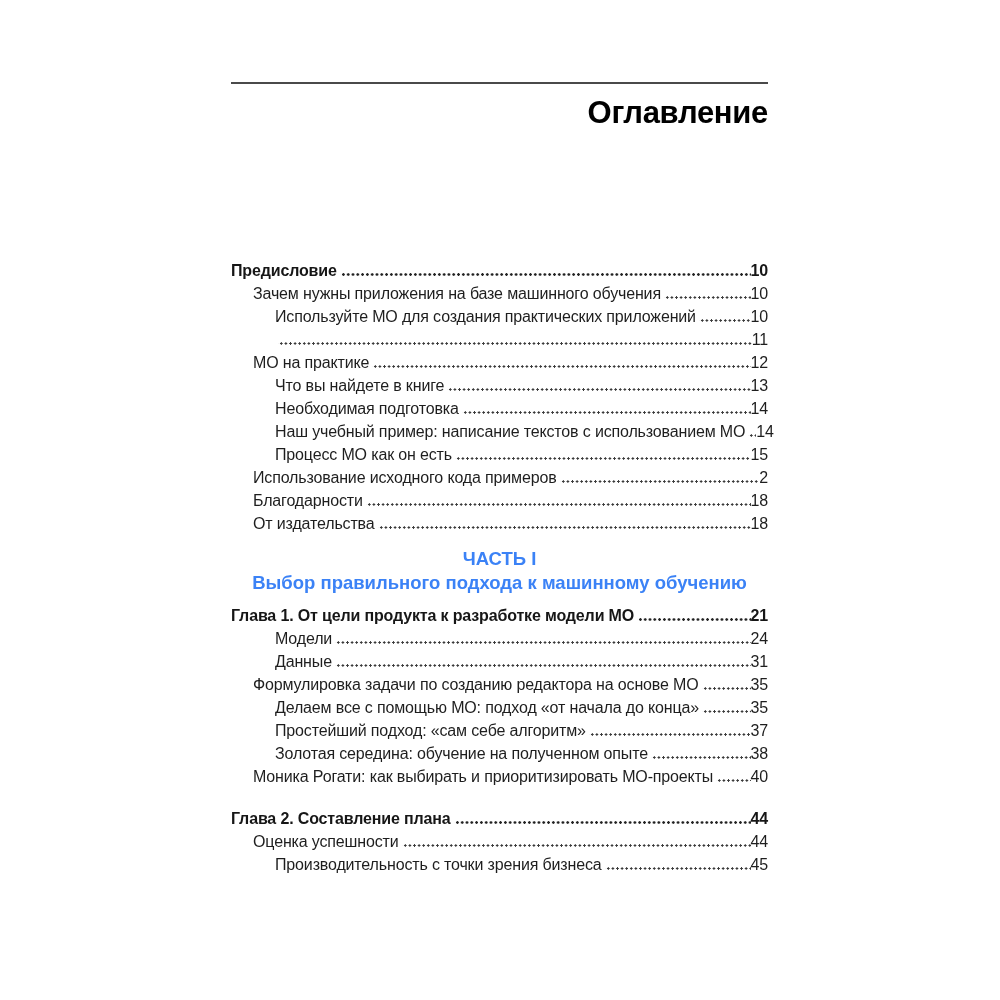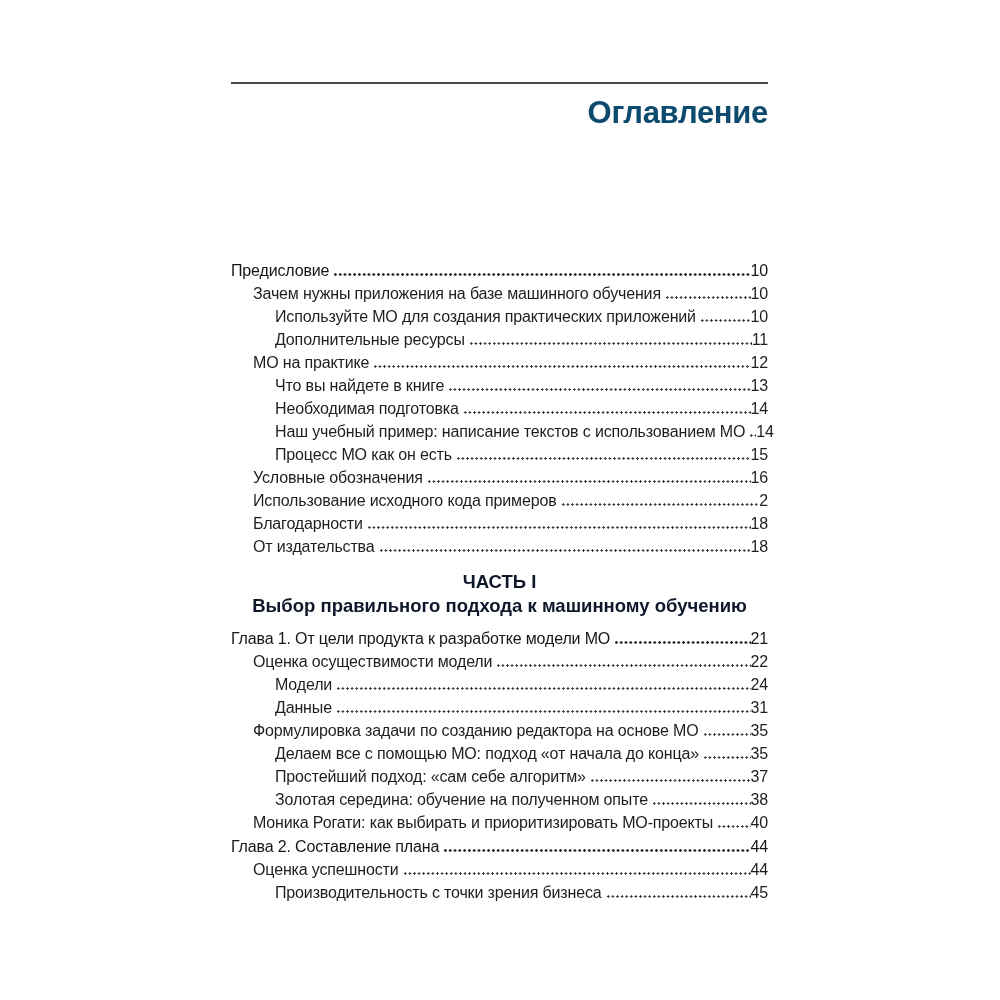--- a/index.html
+++ b/index.html
@@ -12,57 +12,57 @@
   .page { position: relative; width: 1000px; height: 1000px; background: #fff; overflow: hidden; }
 
   .header-rule {
     position: absolute; left: 231px; top: 82px;
     width: 537px; height: 2px; background: #4a4a4a;
   }
 
   .page-title {
     position: absolute; left: 231px; top: 95px; width: 537px;
     text-align: right; font-size: 31px; font-weight: 700;
-    letter-spacing: -0.3px; color: #0c4a6e;
+    letter-spacing: -0.3px; color: #000000;
   }
 
   .toc { position: absolute; left: 231px; top: 259px; width: 537px; }
 
   .toc-row {
     display: flex; align-items: baseline;
     height: 23px; line-height: 23px;
     font-size: 16px; letter-spacing: -0.15px;
     white-space: nowrap; color: #1e1e1e;
   }
-  .toc-row.bold { font-weight: 400; color: #161616; }
+  .toc-row.bold { font-weight: 700; color: #161616; }
   .level1 { padding-left: 22px; }
   .level2 { padding-left: 44px; }
 
   .entry-title { flex: 0 0 auto; }
   .entry-page  { flex: 0 0 auto; }
 
   .leader {
     flex: 1 1 auto; min-width: 8px; align-self: stretch;
     margin-left: 3px;
     background-image: radial-gradient(circle, #3a3a3a 1px, rgba(0,0,0,0) 1.3px);
     background-size: 4.6px 4.6px;
     background-repeat: repeat-x;
     background-position: left 1px bottom 5px;
   }
   .bold .leader {
     background-image: radial-gradient(circle, #222222 1.15px, rgba(0,0,0,0) 1.45px);
     background-size: 4.8px 4.8px;
   }
 
-  .part-heading { margin-top: 12px; text-align: center; font-weight: 700; color: #0f172a; }
+  .part-heading { margin-top: 12px; text-align: center; font-weight: 700; color: #3b82f6; }
   .part-label { font-size: 18.5px; height: 24px; line-height: 24px; }
   .part-title { font-size: 18.5px; height: 24px; line-height: 24px; }
 
   .chapter1 { margin-top: 9px; }
-  .chapter2 { margin-top: 1px; }
+  .chapter2 { margin-top: 19px; }
 </style>
 </head>
 <body>
 
 <div class="page">
 
   <div class="header-rule"></div>
 
   <h1 class="page-title">Оглавление</h1>
 
@@ -78,21 +78,20 @@
           <span class="entry-title">Зачем нужны приложения на базе машинного обучения</span>
           <span class="leader"></span>
           <span class="entry-page">10</span>
         </div>
         <div class="toc-row level2">
           <span class="entry-title">Используйте МО для создания практических приложений</span>
           <span class="leader"></span>
           <span class="entry-page">10</span>
         </div>
         <div class="toc-row level2">
-          <span class="entry-title">Дополнительные ресурсы</span>
           <span class="leader"></span>
           <span class="entry-page">11</span>
         </div>
         <div class="toc-row level1">
           <span class="entry-title">МО на практике</span>
           <span class="leader"></span>
           <span class="entry-page">12</span>
         </div>
         <div class="toc-row level2">
           <span class="entry-title">Что вы найдете в книге</span>
@@ -106,25 +105,20 @@
         </div>
         <div class="toc-row level2">
           <span class="entry-title">Наш учебный пример: написание текстов с использованием МО</span>
           <span class="leader"></span>
           <span class="entry-page">14</span>
         </div>
         <div class="toc-row level2">
           <span class="entry-title">Процесс МО как он есть</span>
           <span class="leader"></span>
           <span class="entry-page">15</span>
-        </div>
-        <div class="toc-row level1">
-          <span class="entry-title">Условные обозначения</span>
-          <span class="leader"></span>
-          <span class="entry-page">16</span>
         </div>
         <div class="toc-row level1">
           <span class="entry-title">Использование исходного кода примеров</span>
           <span class="leader"></span>
           <span class="entry-page">2</span>
         </div>
         <div class="toc-row level1">
           <span class="entry-title">Благодарности</span>
           <span class="leader"></span>
           <span class="entry-page">18</span>
@@ -140,25 +134,20 @@
       <div class="part-label">ЧАСТЬ I</div>
       <div class="part-title">Выбор правильного подхода к машинному обучению</div>
     </div>
 
     <div class="toc-section chapter1">
         <div class="toc-row level0 bold">
           <span class="entry-title">Глава 1. От цели продукта к разработке модели МО</span>
           <span class="leader"></span>
           <span class="entry-page">21</span>
         </div>
-        <div class="toc-row level1">
-          <span class="entry-title">Оценка осуществимости модели</span>
-          <span class="leader"></span>
-          <span class="entry-page">22</span>
-        </div>
         <div class="toc-row level2">
           <span class="entry-title">Модели</span>
           <span class="leader"></span>
           <span class="entry-page">24</span>
         </div>
         <div class="toc-row level2">
           <span class="entry-title">Данные</span>
           <span class="leader"></span>
           <span class="entry-page">31</span>
         </div>

